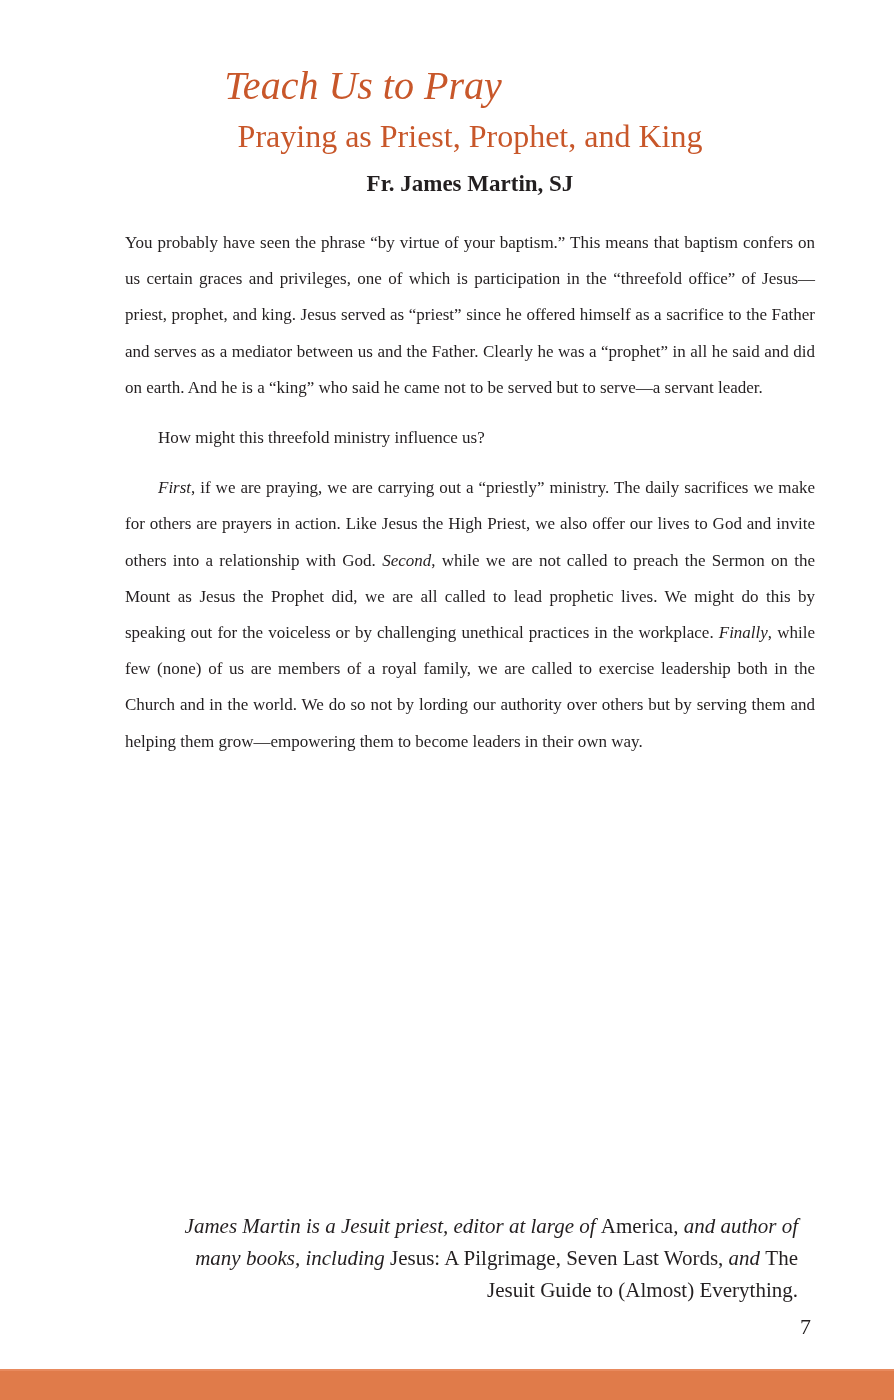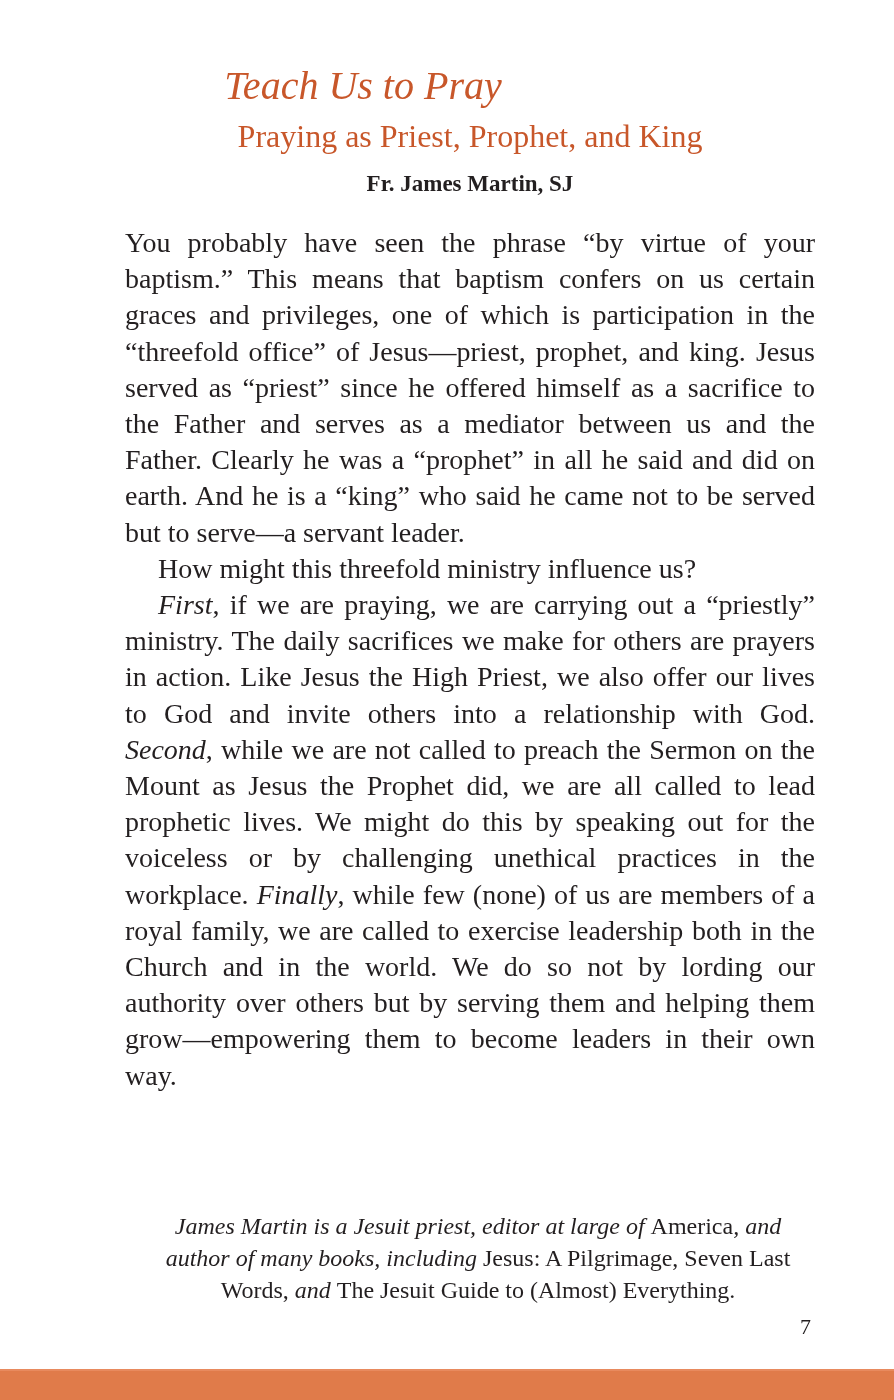--- a/index.html
+++ b/index.html
@@ -5,26 +5,26 @@
   html, body { margin: 0; padding: 0; background: #ffffff; }
   body { width: 894px; height: 1400px; position: relative; overflow: hidden;
          font-family: "Liberation Serif", "DejaVu Serif", serif; color: #231f20; }
   .title { position: absolute; top: 62px; left: 0; width: 726px; text-align: center;
            font-style: italic; font-size: 40px; color: #c8572a; line-height: 48px; }
   .subtitle { position: absolute; top: 116px; left: 0; width: 940px; text-align: center;
               font-size: 32px; color: #c8572a; line-height: 40px; }
   .author { position: absolute; top: 168px; left: 0; width: 940px; text-align: center;
             font-size: 23px; font-weight: bold; color: #231f20; line-height: 32px; }
   .body { position: absolute; top: 225px; left: 125px; width: 690px;
-          font-size: 28px; line-height: 36.2px; text-align: justify; }
+          font-size: 17px; line-height: 36.2px; text-align: justify; }
   .body p { margin: 0; }
-  .body p.indent { text-indent: 33px; }
+  .body p.indent { text-indent: 33px; margin-top: 14px; }
   .body p.first { text-align: justify; }
   .bio { position: absolute; top: 1210px; left: 158px; width: 640px;
-         font-size: 24px; line-height: 32px; text-align: center; }
+         font-size: 21px; line-height: 32px; text-align: right; }
   .bio p { margin: 0; }
   .pagenum { position: absolute; top: 1314px; left: 800px; font-size: 22px; }
   .footer-bar { position: absolute; left: 0; top: 1369px; width: 894px; height: 31px; background: #e07b4a; }
   .footer-bar .line { position: absolute; left: 0; top: 0; width: 894px; height: 2px; background: #e88a5e; }
 </style>
 </head>
 <body>
 
 <div class="title">Teach Us to Pray</div>
 <div class="subtitle">Praying as Priest, Prophet, and King</div>

